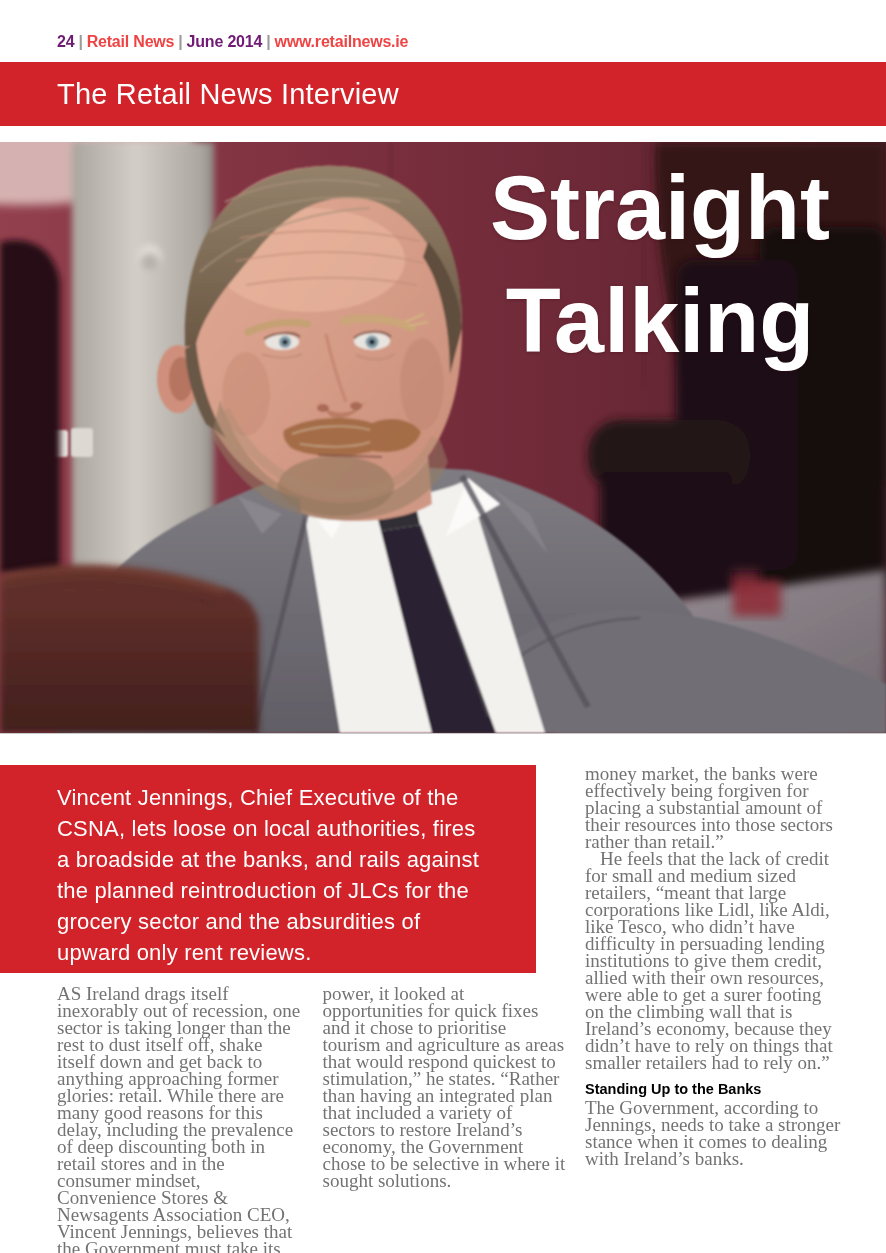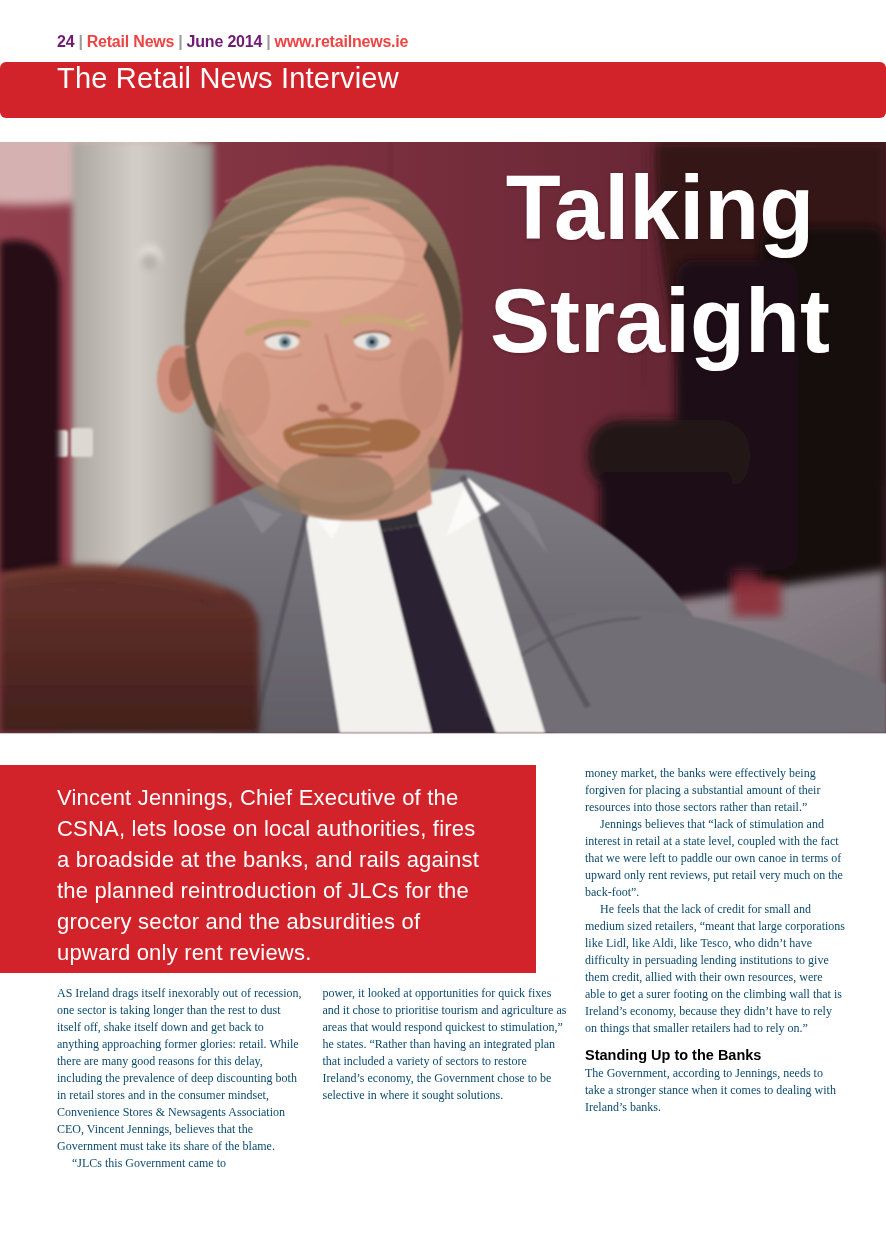--- a/index.html
+++ b/index.html
@@ -17,23 +17,23 @@
     font-family:"Liberation Sans",sans-serif;
     font-weight:bold;font-size:16px;letter-spacing:-0.2px;
     white-space:nowrap;
   }
   .meta .green{color:#701a75;}
   .meta .red{color:#ef4444;}
   .meta .sep{color:#9b9b9b;padding:0 4px;font-weight:bold;}
   
   .banner{
     position:absolute;top:62px;left:0;
-    width:886px;height:56px;
+    width:886px;height:64px;
     background:#d2232a;
-    display:flex;border-radius:6px;
+    display:flex;align-items:center;
   }
   .banner .title{
     color:#ffffff;font-size:29px;font-weight:400;
     margin-left:57px;letter-spacing:0.2px;
   }
   
   .photo{
     position:absolute;top:142px;left:0;
     width:886px;height:591px;
     overflow:hidden;
@@ -65,21 +65,21 @@
     position:absolute;top:220px;left:57px;width:511px;
     display:flex;gap:20px;
   }
   .col{flex:1;}
   .col3{
     position:absolute;top:0;left:585px;width:260px;
   }
   .body-text p{
     margin:0;
     font-family:"Liberation Serif","DejaVu Serif",serif;
-    font-size:12px;line-height:17px;color:#0c4a6e;
+    font-size:19px;line-height:17px;color:#737373;
     text-align:left;
   }
   .body-text p.indent{text-indent:15px;}
   .subhead{
     margin:10px 0 2px 0;
     font-family:"Liberation Sans",sans-serif;
     font-weight:bold;font-size:14.5px;color:#000000;
   }
 </style>
 </head>
@@ -245,41 +245,40 @@
       </g>
 
       <g filter="url(#blur3)">
         <path d="M0,432 C62,416 152,420 226,446 C248,454 256,466 259,482 L259,591 L0,591 Z" fill="url(#armGrad)"></path>
         <path d="M0,436 C62,420 150,424 224,450" stroke="#7c4436" stroke-width="4" fill="none" opacity="0.8"></path>
         <path d="M4,452 C64,436 148,440 218,464" stroke="#3a1b18" stroke-width="2" stroke-dasharray="5 4" fill="none" opacity="0.8"></path>
       </g>
     </svg>
 
     <div class="headline">
+      <div>Straight</div>
       <div>Talking</div>
-      <div>Straight</div>
     </div>
   </div>
 
   <div class="content">
 
     <div class="callout">Vincent Jennings, Chief Executive of the CSNA, lets loose on local authorities, fires a broadside at the banks, and rails against the planned reintroduction of JLCs for the grocery sector and the absurdities of upward only rent reviews.</div>
 
     <div class="cols body-text">
       <div class="col">
         <p>AS Ireland drags itself inexorably out of recession, one sector is taking longer than the rest to dust itself off, shake itself down and get back to anything approaching former glories: retail. While there are many good reasons for this delay, including the prevalence of deep discounting both in retail stores and in the consumer mindset, Convenience Stores &amp; Newsagents Association CEO, Vincent Jennings, believes that the Government must take its share of the blame.</p>
         <p class="indent">“JLCs this Government came to</p>
       </div>
       <div class="col">
         <p>power, it looked at opportunities for quick fixes and it chose to prioritise tourism and agriculture as areas that would respond quickest to stimulation,” he states. “Rather than having an integrated plan that included a variety of sectors to restore Ireland’s economy, the Government chose to be selective in where it sought solutions.</p>
       </div>
     </div>
 
     <div class="col3 body-text">
       <p>money market, the banks were effectively being forgiven for placing a substantial amount of their resources into those sectors rather than retail.”</p>
-      <p class="indent">Jennings believes that “lack of stimulation and interest in retail at a state level, coupled with the fact that we were left to paddle our own canoe in terms of upward only rent reviews, put retail very much on the back-foot”.</p>
       <p class="indent">He feels that the lack of credit for small and medium sized retailers, “meant that large corporations like Lidl, like Aldi, like Tesco, who didn’t have difficulty in persuading lending institutions to give them credit, allied with their own resources, were able to get a surer footing on the climbing wall that is Ireland’s economy, because they didn’t have to rely on things that smaller retailers had to rely on.”</p>
       <h3 class="subhead">Standing Up to the Banks</h3>
       <p>The Government, according to Jennings, needs to take a stronger stance when it comes to dealing with Ireland’s banks.</p>
     </div>
 
   </div>
 </div>
 
 </body></html>

